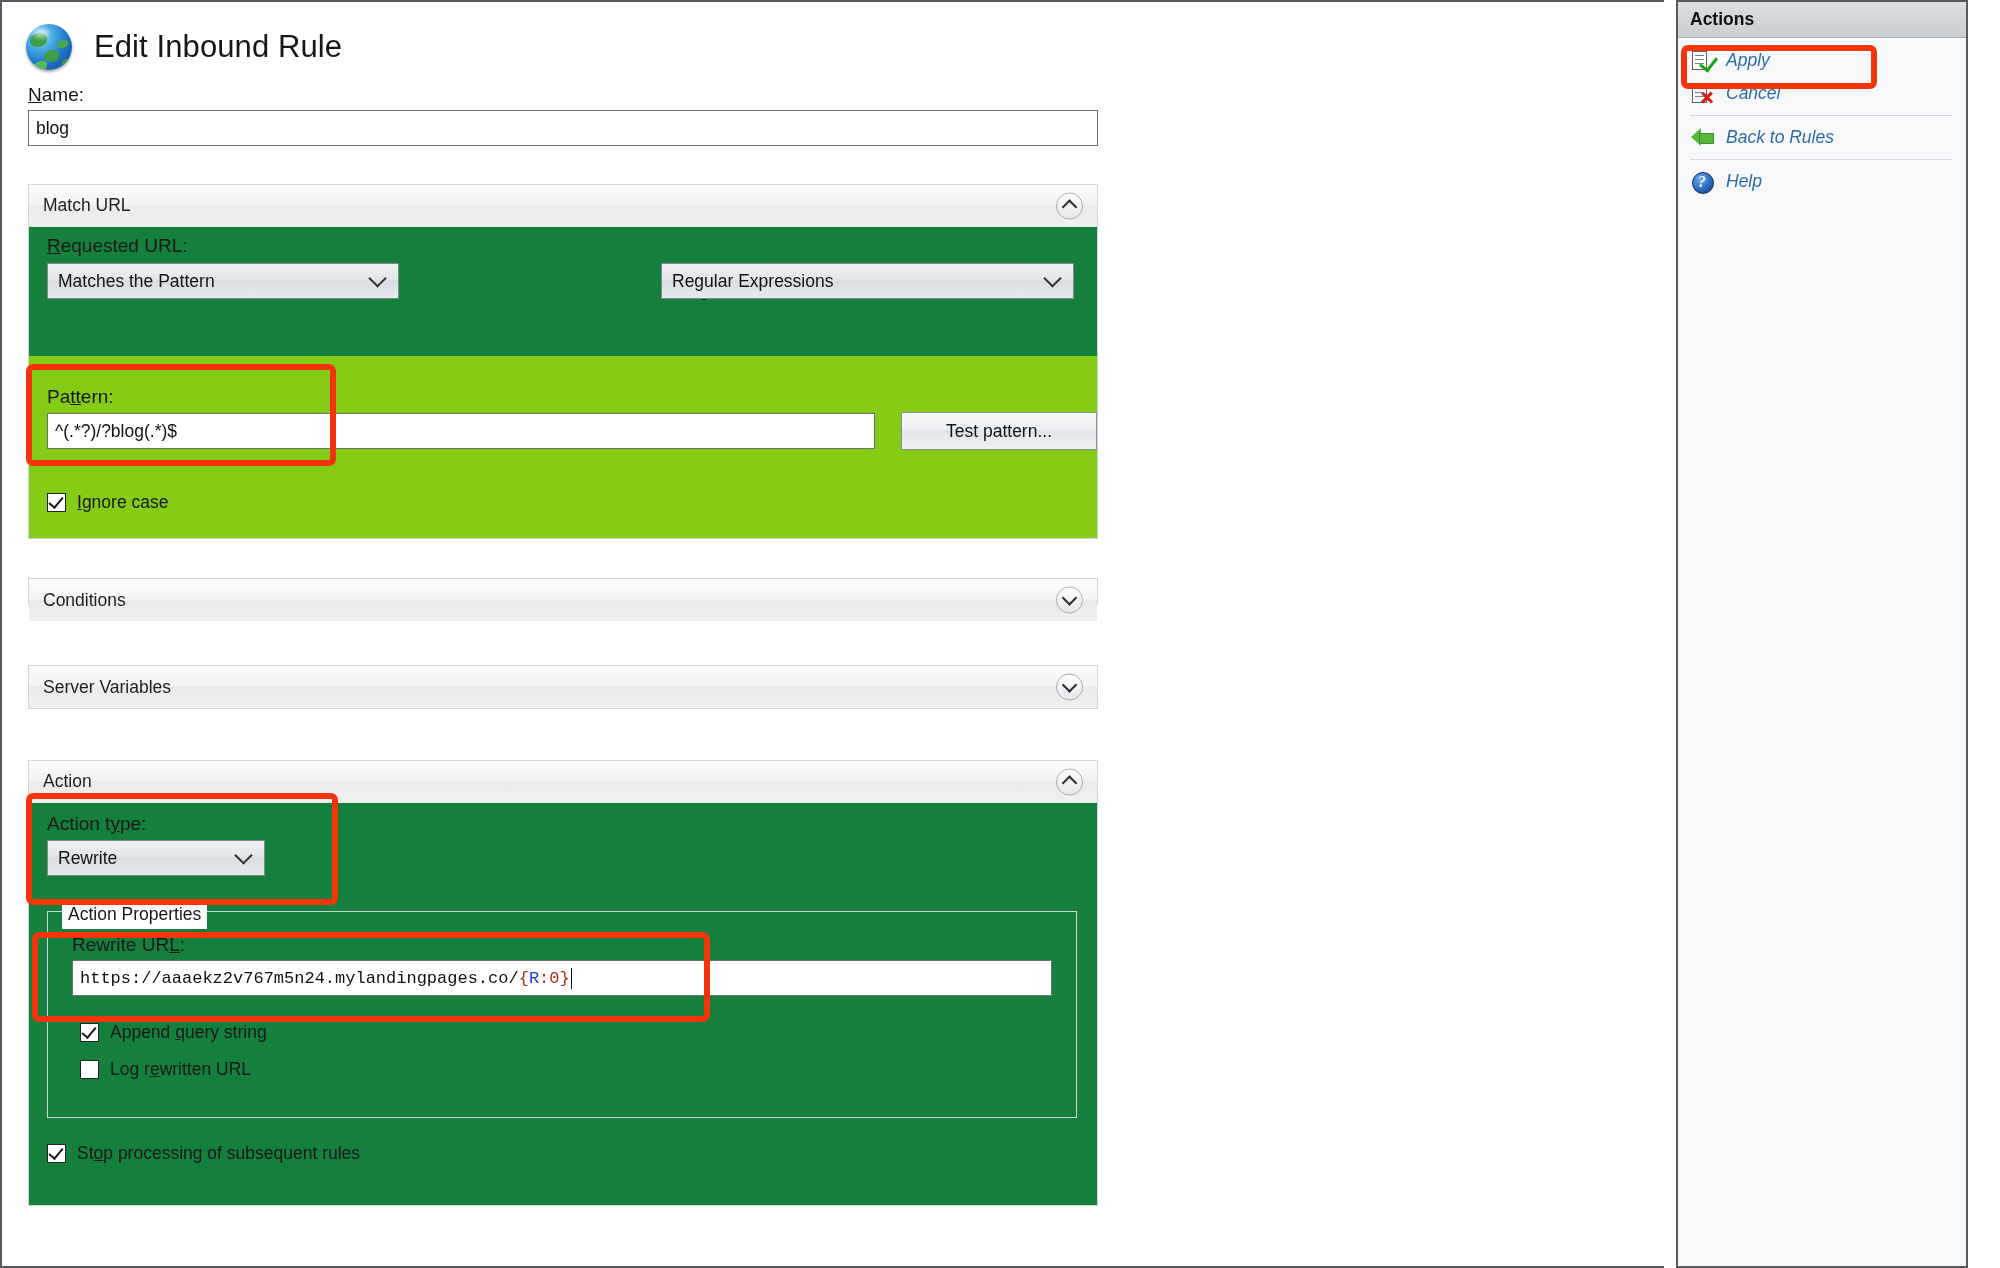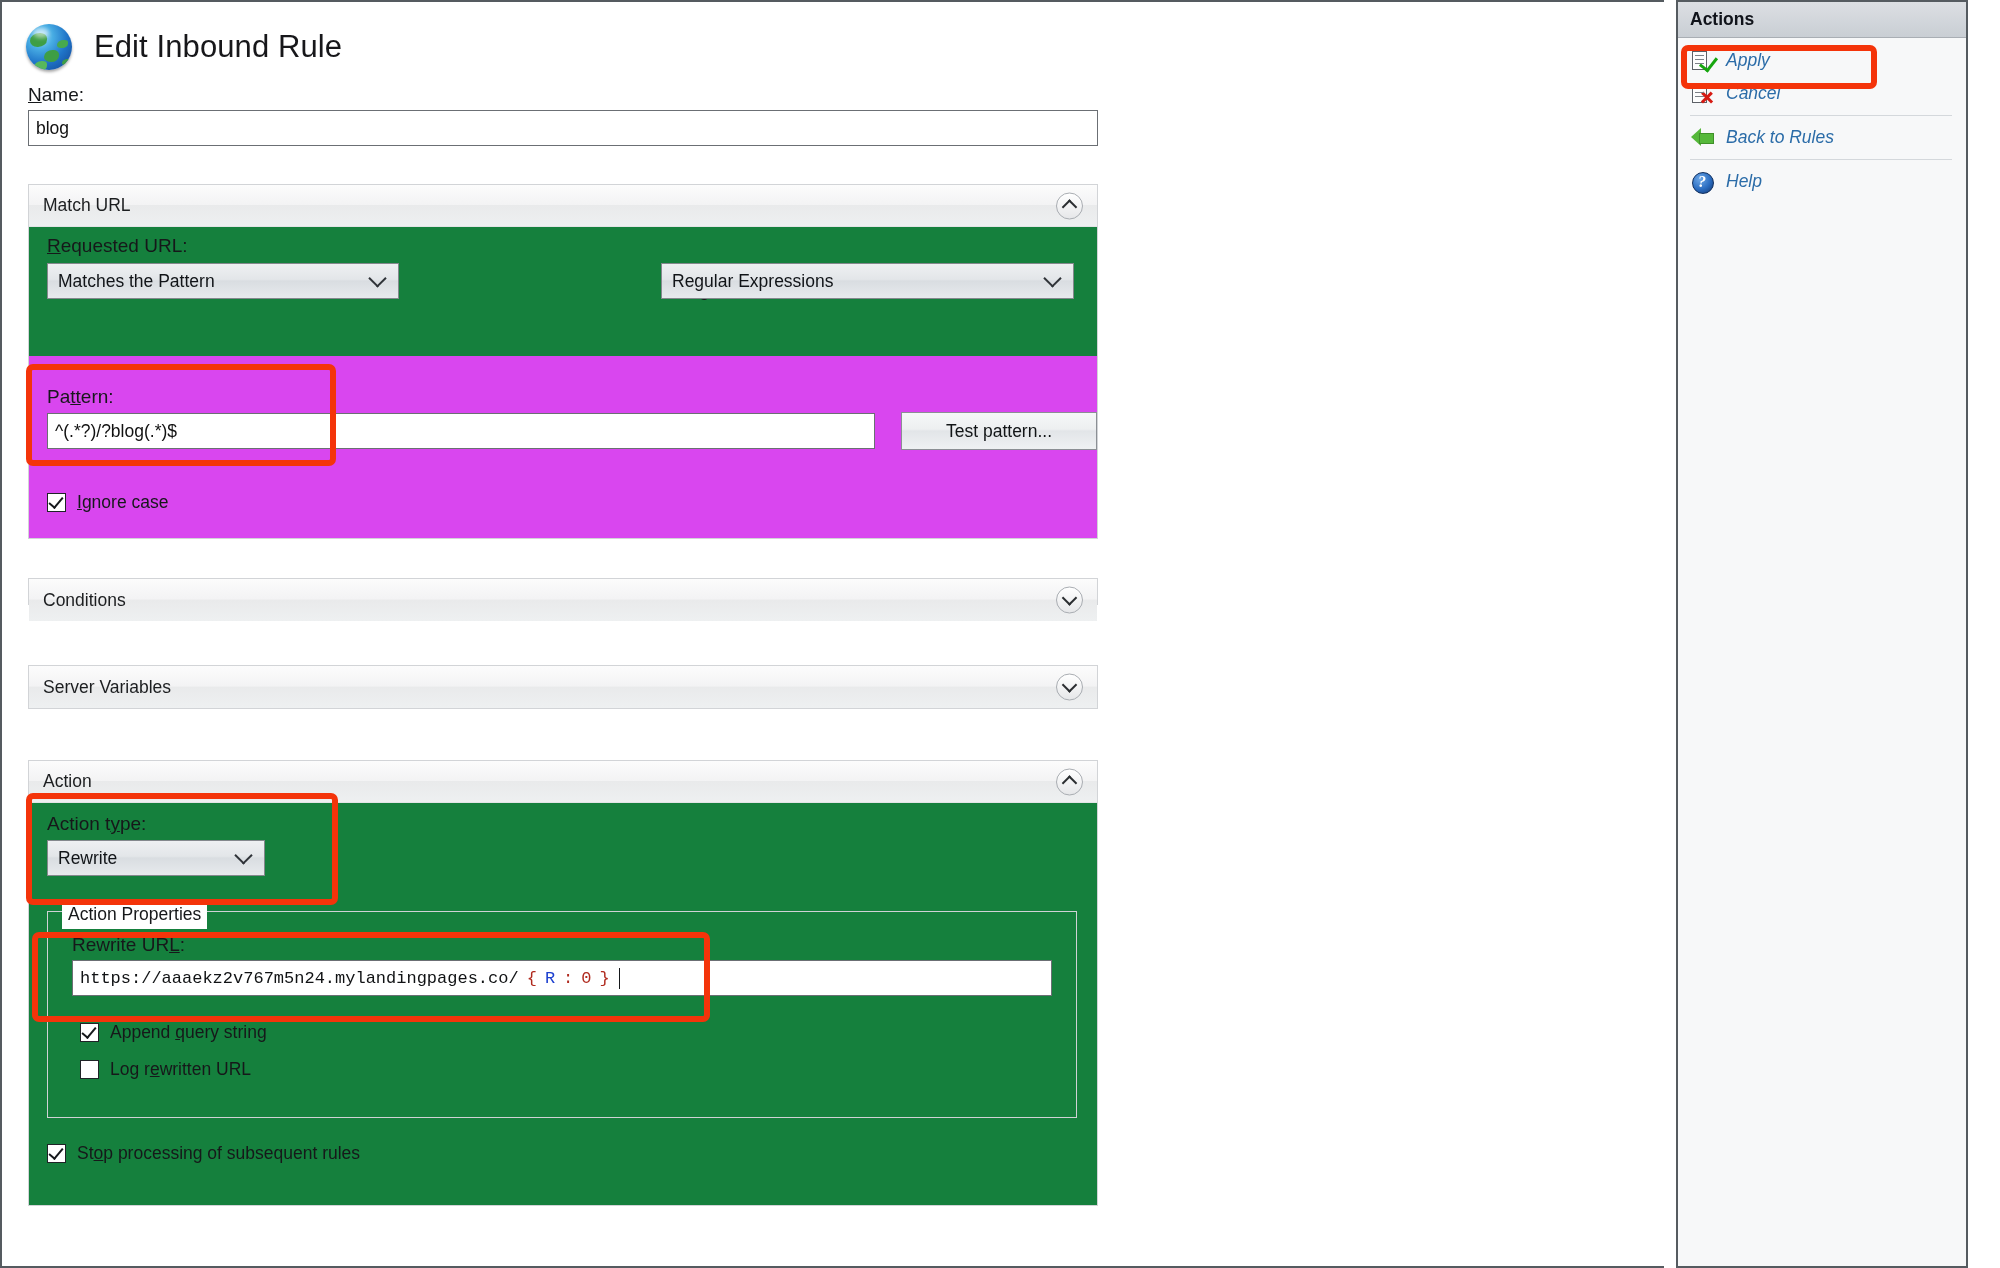--- a/index.html
+++ b/index.html
@@ -184,21 +184,21 @@
   #using-combo { position: absolute; left: 632px; top: 36px; width: 413px; }
 
   
   #pattern-zone {
     position: absolute;
     left: 26px; top: 354px;
     width: 1070px; height: 183px;
     box-sizing: border-box;
     border: 1px solid #d2d4d7;
     border-top: none;
-    background: #d946ef;
+    background: #84cc16;
   }
   #pat-label { position: absolute; left: 18px; top: 30px; }
   #pat-input {
     position: absolute;
     left: 18px; top: 57px;
     width: 828px; height: 36px;
     box-sizing: border-box;
     border: 1px solid #6b6f74;
     background: #ffffff;
     font-family: "Liberation Sans", sans-serif;
@@ -285,21 +285,20 @@
     border: 1px solid #6b6f74;
     background: #ffffff;
     font-family: "Liberation Mono", monospace;
     font-size: 17px;
     color: #101214;
     padding: 0 7px;
     display: flex;
     align-items: center;
     overflow: hidden;
     white-space: nowrap;
-    gap: 8px;
   }
   #rw-input .tok-brace { color: #b02a1e; }
   #rw-input .tok-var { color: #1b3fcf; }
   #rw-input .tok-num { color: #b02a1e; }
   #rw-input .caret {
     display: inline-block;
     width: 1.6px; height: 21px;
     background: #15181b;
     margin-left: 1px;
   }

